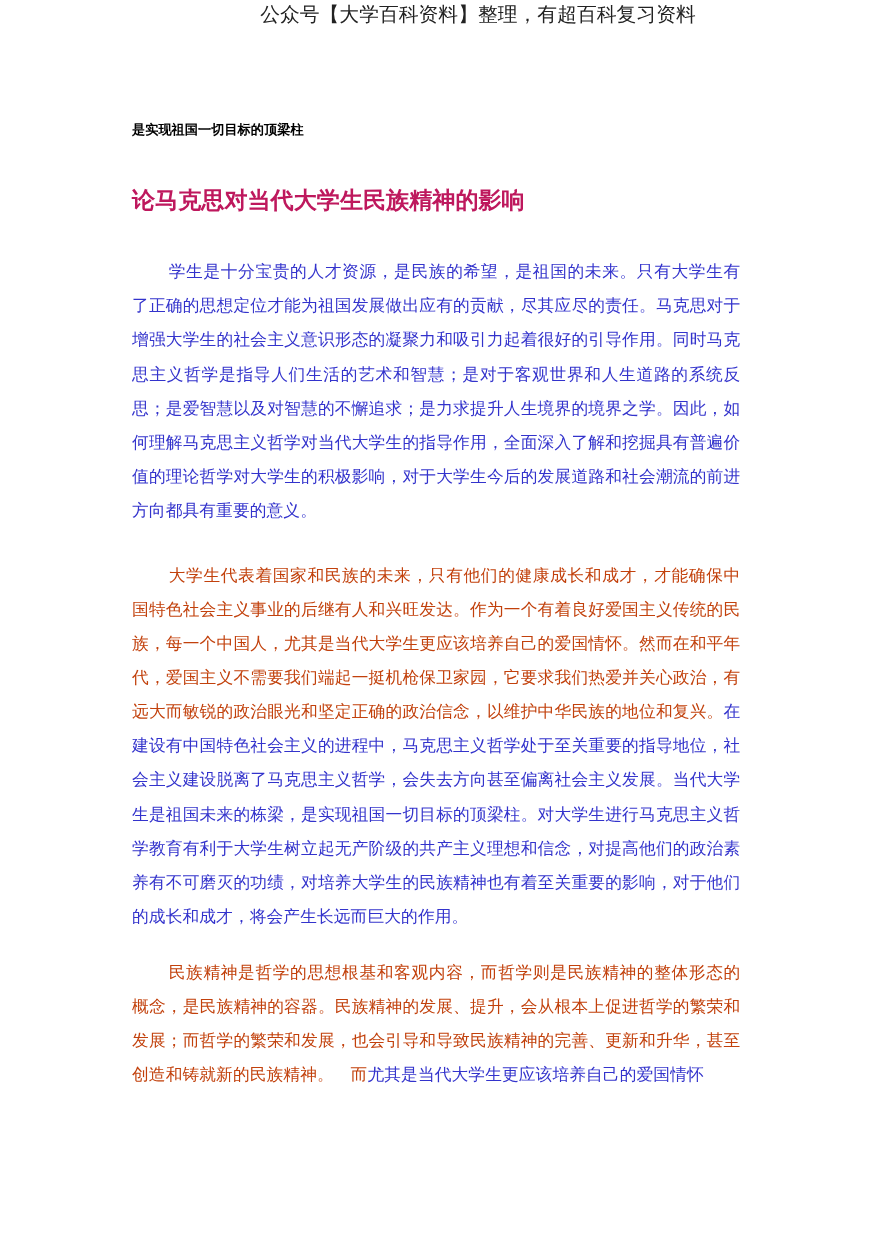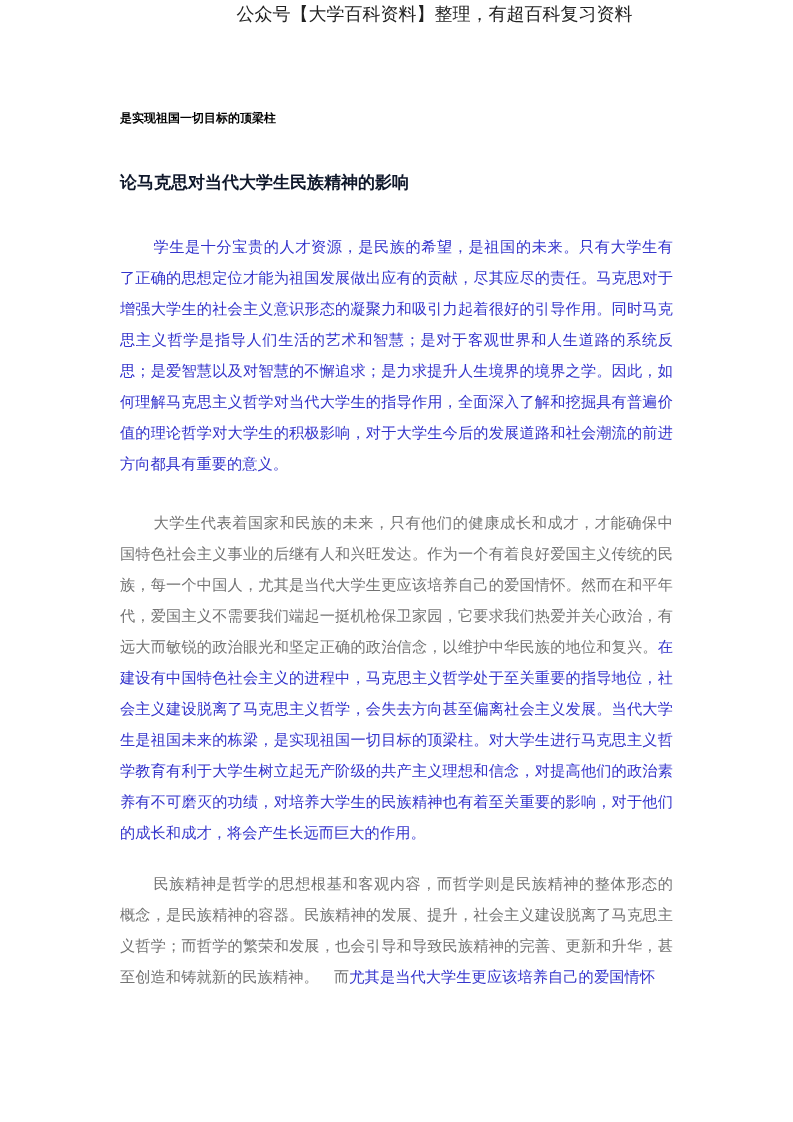--- a/index.html
+++ b/index.html
@@ -35,48 +35,48 @@
       font-size: 12px;
       line-height: 16px;
       color: #000;
     }
     .doc-title {
       position: absolute;
       top: 169px;
       left: 120px;
       font-family: "DejaVu Sans", "Liberation Sans", sans-serif;
       font-weight: bold;
-      font-size: 17px;
+      font-size: 21px;
       line-height: 26px;
-      color: #0f172a;
+      color: #be185d;
       margin: 0;
     }
     .body-text {
       position: absolute;
       left: 120px;
       width: 553px;
       font-size: 15.2px;
       line-height: 31px;
       text-align: justify;
       text-indent: 2.2em;
       margin: 0;
       letter-spacing: 0.1px;
     }
     .p1 { top: 232px; }
     .p2 { top: 508px; }
     .p3 { top: 869px; }
     .blue { color: #3333cc; margin-top: 10px; }
-    .black { color: #737373; }
+    .black { color: #c2410c; }
   </style>
 </head>
 <body>
 
 <div class="page-header">公众号【大学百科资料】整理，有超百科复习资料</div>
 
 <div class="running-title">是实现祖国一切目标的顶梁柱</div>
 
 <h1 class="doc-title">论马克思对当代大学生民族精神的影响</h1>
 
 <p class="body-text p1"><span class="blue">学生是十分宝贵的人才资源，是民族的希望，是祖国的未来。只有大学生有了正确的思想定位才能为祖国发展做出应有的贡献，尽其应尽的责任。马克思对于增强大学生的社会主义意识形态的凝聚力和吸引力起着很好的引导作用。同时马克思主义哲学是指导人们生活的艺术和智慧；是对于客观世界和人生道路的系统反思；是爱智慧以及对智慧的不懈追求；是力求提升人生境界的境界之学。因此，如何理解马克思主义哲学对当代大学生的指导作用，全面深入了解和挖掘具有普遍价值的理论哲学对大学生的积极影响，对于大学生今后的发展道路和社会潮流的前进方向都具有重要的意义。</span></p>
 
 <p class="body-text p2"><span class="black">大学生代表着国家和民族的未来，只有他们的健康成长和成才，才能确保中国特色社会主义事业的后继有人和兴旺发达。作为一个有着良好爱国主义传统的民族，每一个中国人，尤其是当代大学生更应该培养自己的爱国情怀。然而在和平年代，爱国主义不需要我们端起一挺机枪保卫家园，它要求我们热爱并关心政治，有远大而敏锐的政治眼光和坚定正确的政治信念，以维护中华民族的地位和复兴。</span><span class="blue">在建设有中国特色社会主义的进程中，马克思主义哲学处于至关重要的指导地位，社会主义建设脱离了马克思主义哲学，会失去方向甚至偏离社会主义发展。当代大学生是祖国未来的栋梁，是实现祖国一切目标的顶梁柱。对大学生进行马克思主义哲学教育有利于大学生树立起无产阶级的共产主义理想和信念，对提高他们的政治素养有不可磨灭的功绩，对培养大学生的民族精神也有着至关重要的影响，对于他们的成长和成才，将会产生长远而巨大的作用。</span></p>
 
-<p class="body-text p3"><span class="black">民族精神是哲学的思想根基和客观内容，而哲学则是民族精神的整体形态的概念，是民族精神的容器。民族精神的发展、提升，社会主义建设脱离了马克思主义哲学；而哲学的繁荣和发展，也会引导和导致民族精神的完善、更新和升华，甚至创造和铸就新的民族精神。　而</span><span class="blue">尤其是当代大学生更应该培养自己的爱国情怀</span></p>
+<p class="body-text p3"><span class="black">民族精神是哲学的思想根基和客观内容，而哲学则是民族精神的整体形态的概念，是民族精神的容器。民族精神的发展、提升，会从根本上促进哲学的繁荣和发展；而哲学的繁荣和发展，也会引导和导致民族精神的完善、更新和升华，甚至创造和铸就新的民族精神。　而</span><span class="blue">尤其是当代大学生更应该培养自己的爱国情怀</span></p>
 
 </body></html>

